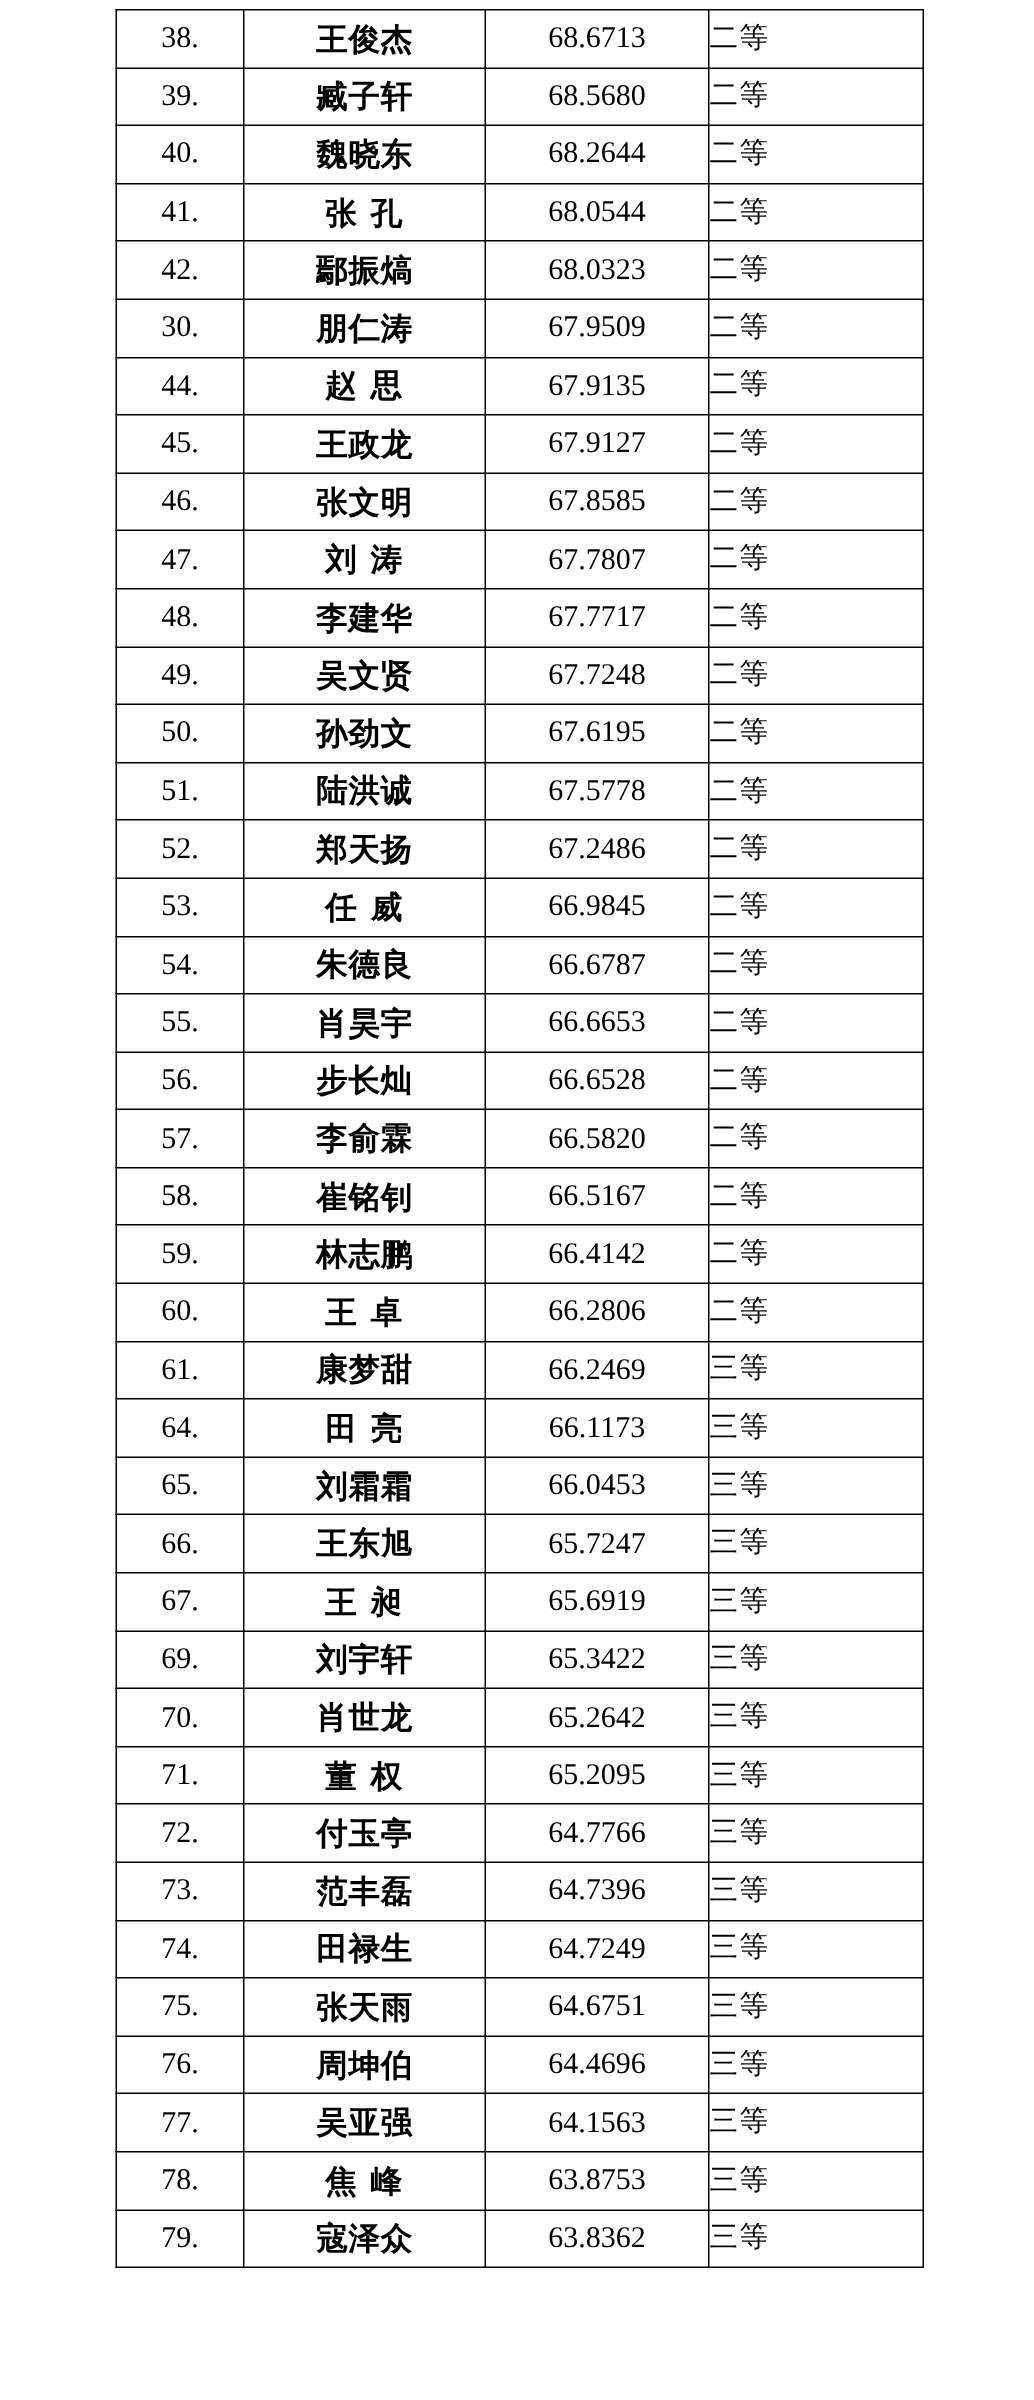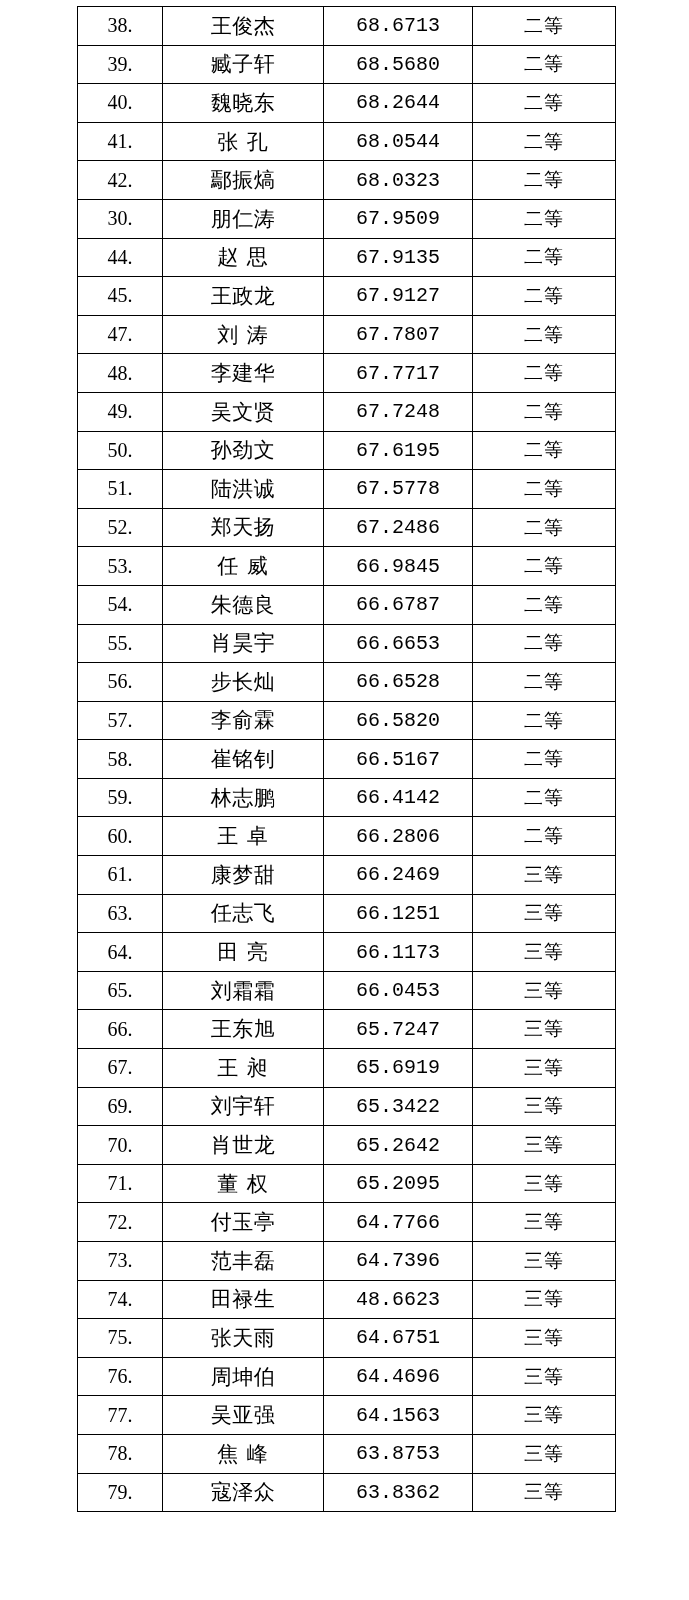--- a/index.html
+++ b/index.html
@@ -37,33 +37,33 @@
     width: 84px;
     text-align: center;
     font-size: 20px;
     font-family: "Liberation Serif", "DejaVu Serif", serif;
   }
   td.c-name {
     width: 160px;
     text-align: center;
     font-size: 21px;
     font-family: "DejaVu Sans", "Liberation Sans", sans-serif;
-    font-weight: 400;
+    font-weight: 700;
     letter-spacing: 0.5px;
   }
   td.c-score {
     width: 148px;
     text-align: center;
     font-size: 20px;
-    font-family: Liberation Mono, monospace;
+    font-family: Liberation Serif, serif;
     margin-top: 32px;
   }
   td.c-level {
     width: 142px;
-    text-align: center;
+    text-align: left;
     font-size: 19px;
     font-family: "DejaVu Sans", "Liberation Sans", sans-serif;
     letter-spacing: 1px;
   }
   
   td.c-name.wide {
     letter-spacing: 1px;
     text-align: center;
   }
 </style>
@@ -115,20 +115,26 @@
           <td class="c-score">67.9135</td>
           <td class="c-level">二等</td>
         </tr>
         <tr>
           <td class="c-rank">45.</td>
           <td class="c-name">王政龙</td>
           <td class="c-score">67.9127</td>
           <td class="c-level">二等</td>
         </tr>
         <tr>
+          <td class="c-rank">46.</td>
+          <td class="c-name">张文明</td>
+          <td class="c-score">67.8585</td>
+          <td class="c-level">二等</td>
+        </tr>
+        <tr>
           <td class="c-rank">47.</td>
           <td class="c-name wide">刘 涛</td>
           <td class="c-score">67.7807</td>
           <td class="c-level">二等</td>
         </tr>
         <tr>
           <td class="c-rank">48.</td>
           <td class="c-name">李建华</td>
           <td class="c-score">67.7717</td>
           <td class="c-level">二等</td>
@@ -205,26 +211,20 @@
           <td class="c-score">66.2806</td>
           <td class="c-level">二等</td>
         </tr>
         <tr>
           <td class="c-rank">61.</td>
           <td class="c-name">康梦甜</td>
           <td class="c-score">66.2469</td>
           <td class="c-level">三等</td>
         </tr>
         <tr>
-          <td class="c-rank">63.</td>
-          <td class="c-name">任志飞</td>
-          <td class="c-score">66.1251</td>
-          <td class="c-level">三等</td>
-        </tr>
-        <tr>
           <td class="c-rank">64.</td>
           <td class="c-name wide">田 亮</td>
           <td class="c-score">66.1173</td>
           <td class="c-level">三等</td>
         </tr>
         <tr>
           <td class="c-rank">65.</td>
           <td class="c-name">刘霜霜</td>
           <td class="c-score">66.0453</td>
           <td class="c-level">三等</td>
@@ -267,21 +267,21 @@
         </tr>
         <tr>
           <td class="c-rank">73.</td>
           <td class="c-name">范丰磊</td>
           <td class="c-score">64.7396</td>
           <td class="c-level">三等</td>
         </tr>
         <tr>
           <td class="c-rank">74.</td>
           <td class="c-name">田禄生</td>
-          <td class="c-score">48.6623</td>
+          <td class="c-score">64.7249</td>
           <td class="c-level">三等</td>
         </tr>
         <tr>
           <td class="c-rank">75.</td>
           <td class="c-name">张天雨</td>
           <td class="c-score">64.6751</td>
           <td class="c-level">三等</td>
         </tr>
         <tr>
           <td class="c-rank">76.</td>

